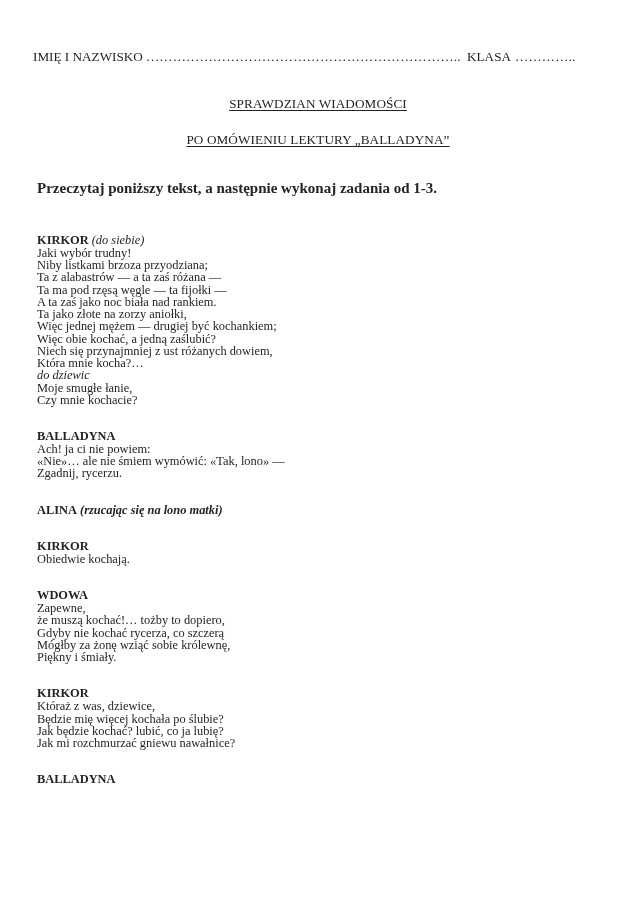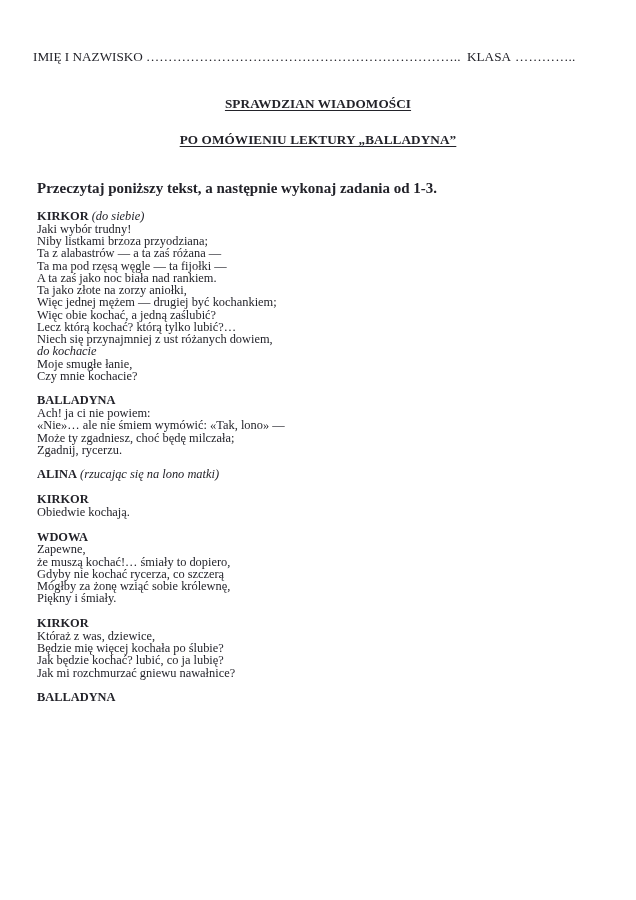--- a/index.html
+++ b/index.html
@@ -71,21 +71,21 @@
     letter-spacing: 0.2px;
     padding-left: 4px;
   }
 
   
   .title-main, .title-sub {
     position: absolute;
     left: 0;
     width: 636px;
     text-align: center;
-    font-weight: bold;
+    font-weight: normal;
     font-size: 13.2px;
     letter-spacing: 0.1px;
   }
   .title-main { top: 96px; }
   .title-sub  { top: 132px; }
   .title-main span, .title-sub span {
     text-decoration: underline;
     text-underline-offset: 2px;
   }
 
@@ -107,27 +107,28 @@
     font-size: 12.4px;
     line-height: 12.25px;
   }
   .speech { margin: 0 0 0 0; }
   .speech + .speech { margin-top: 12.25px; }
 
   .speaker {
     font-weight: bold;
     line-height: 12.8px;
     white-space: nowrap;
+    margin-top: 24px;
   }
   .speaker .direction {
     font-weight: normal;
     font-style: italic;
   }
   .speaker .direction-bold {
-    font-weight: normal;
+    font-weight: bold;
     font-style: italic;
   }
   .speaker .smallcaps {
     font-weight: normal;
     font-style: normal;
     font-variant: small-caps;
     text-transform: lowercase;
   }
   .line {
     line-height: 12.25px;
@@ -160,44 +161,43 @@
       <div class="speech">
         <div class="speaker"><span>KIRKOR</span><span class="direction"> (do siebie)</span></div>
         <div class="line">Jaki wybór trudny!</div>
         <div class="line">Niby listkami brzoza przyodziana;</div>
         <div class="line">Ta z alabastrów — a ta zaś różana —</div>
         <div class="line">Ta ma pod rzęsą węgle — ta fijołki —</div>
         <div class="line">A ta zaś jako noc biała nad rankiem.</div>
         <div class="line">Ta jako złote na zorzy aniołki,</div>
         <div class="line">Więc jednej mężem — drugiej być kochankiem;</div>
         <div class="line">Więc obie kochać, a jedną zaślubić?</div>
-        <div class="line">Lecz którą kochać? którą tylko lubić?…</div>
         <div class="line">Niech się przynajmniej z ust różanych dowiem,</div>
-        <div class="line stage">do kochacie</div>
+        <div class="line">Która mnie kocha?…</div>
+        <div class="line stage">do dziewic</div>
         <div class="line">Moje smugłe łanie,</div>
         <div class="line">Czy mnie kochacie?</div>
       </div>
       <div class="speech">
         <div class="speaker"><span>BALLADYNA</span></div>
         <div class="line">Ach! ja ci nie powiem:</div>
         <div class="line">«Nie»… ale nie śmiem wymówić: «Tak, lono» —</div>
-        <div class="line">Może ty zgadniesz, choć będę milczała;</div>
         <div class="line">Zgadnij, rycerzu.</div>
       </div>
       <div class="speech">
         <div class="speaker"><span>ALINA</span><span class="direction-bold"> (rzucając się na lono matki)</span></div>
       </div>
       <div class="speech">
         <div class="speaker"><span>KIRKOR</span></div>
         <div class="line">Obiedwie kochają.</div>
       </div>
       <div class="speech">
         <div class="speaker"><span>WDOWA</span></div>
         <div class="line">Zapewne,</div>
-        <div class="line">że muszą kochać!… śmiały to dopiero,</div>
+        <div class="line">że muszą kochać!… tożby to dopiero,</div>
         <div class="line">Gdyby nie kochać rycerza, co szczerą</div>
         <div class="line">Mógłby za żonę wziąć sobie królewnę,</div>
         <div class="line">Piękny i śmiały.</div>
       </div>
       <div class="speech">
         <div class="speaker"><span>KIRKOR</span></div>
         <div class="line">Któraż z was, dziewice,</div>
         <div class="line">Będzie mię więcej kochała po ślubie?</div>
         <div class="line">Jak będzie kochać? lubić, co ja lubię?</div>
         <div class="line">Jak mi rozchmurzać gniewu nawałnice?</div>

